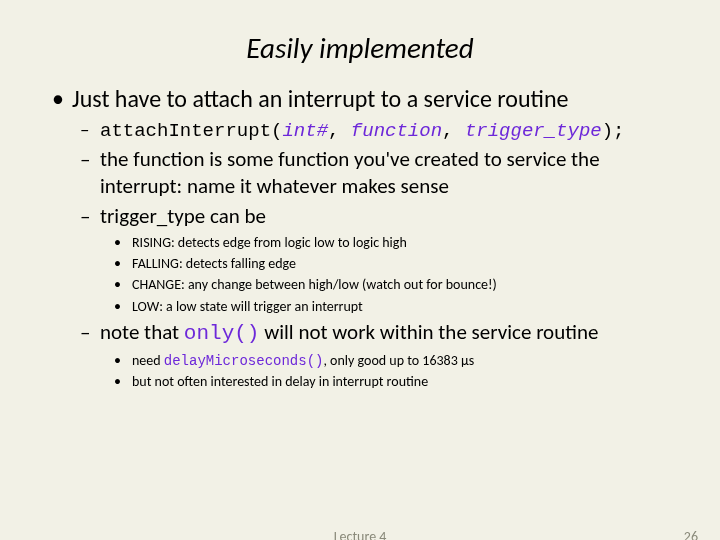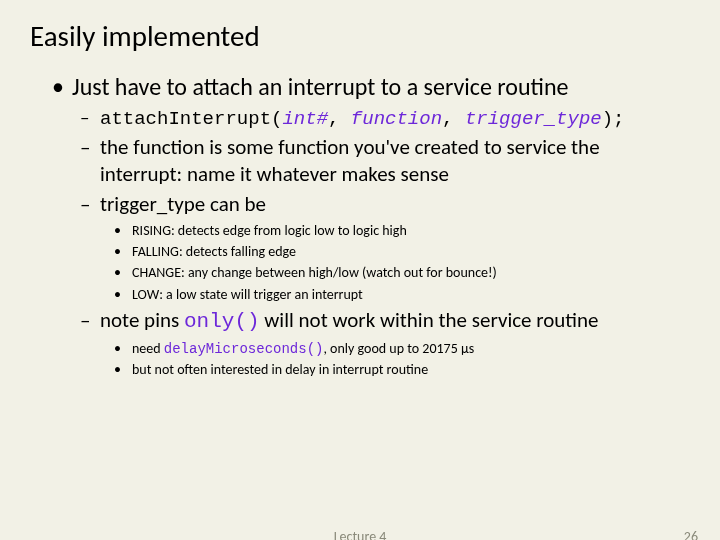--- a/index.html
+++ b/index.html
@@ -13,24 +13,25 @@
     overflow: hidden;
   }
   .slide {
     position: relative;
     box-sizing: border-box;
     width: 720px;
     height: 540px;
     padding: 18px 30px 0 30px;
   }
   .title {
-    text-align: left;
+    text-align: center;
     font-size: 29px;
     font-weight: 400;
-    margin: 0 0 18px 0;
+    margin: 12px 0 18px 0;
+    font-style: italic;
   }
   ul.top {
     margin: 16px;
     padding-left: 26px;
     font-size: 24px;
     line-height: 1.25;
   }
   ul.top > li {
     list-style: none;
     position: relative;
@@ -127,24 +128,24 @@
           <span>trigger_type can be</span>
           <ul class="dot">
             <li>RISING: detects edge from logic low to logic high</li>
             <li>FALLING: detects falling edge</li>
             <li>CHANGE: any change between high/low (watch out for bounce!)</li>
             <li>LOW: a low state will trigger an interrupt</li>
           </ul>
         </li>
 
         <li>
-          <span>note pins </span><span class="mono green">only()</span><span> will not work within the service routine</span>
+          <span>note that </span><span class="mono green">only()</span><span> will not work within the service routine</span>
           <ul class="dot">
             <li>
-              <span>need </span><span class="mono green">delayMicroseconds()</span><span>, only good up to 20175 µs</span>
+              <span>need </span><span class="mono green">delayMicroseconds()</span><span>, only good up to 16383 µs</span>
             </li>
             <li>but not often interested in delay in interrupt routine</li>
           </ul>
         </li>
 
       </ul>
     </li>
   </ul>
 
   <div class="footer">

